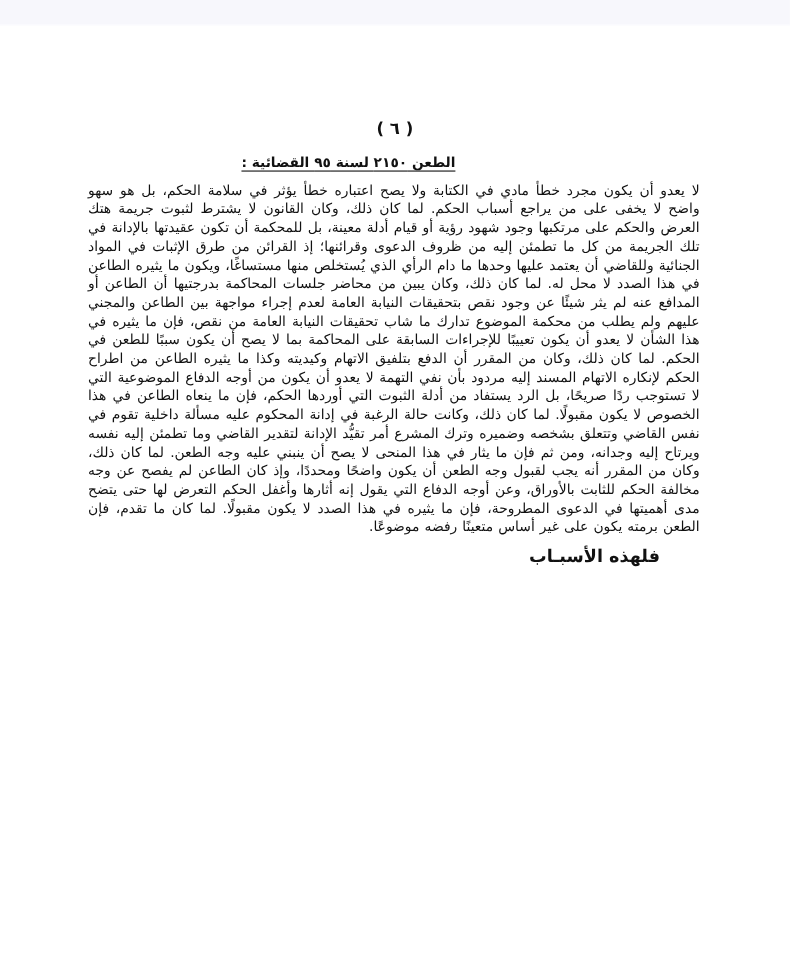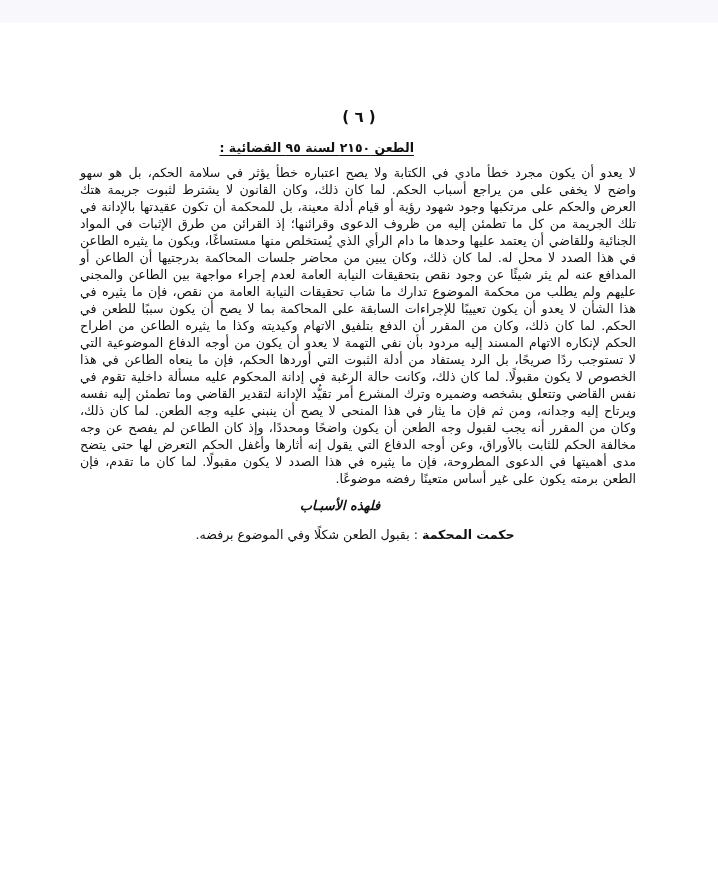--- a/index.html
+++ b/index.html
@@ -77,26 +77,24 @@
     line-height: 17px;
     margin: 0;
     padding: 0;
     text-align: justify;
     text-align-last: right;
     word-spacing: 0.6px;
   }
 
   .ruling-title {
     margin: 6px 0 0 0;
-    font-size: 13px;
+    font-size: 16px;
     font-weight: bold;
-    text-align: center;
     padding-right: 36px;
     line-height: 26px;
-    font-style: italic;
   }
 
   .ruling-line {
     margin: 3px 0 0 0;
     font-size: 12.6px;
     text-align: center;
     padding-right: 6px;
     line-height: 26px;
   }
   .ruling-line .court-label {
@@ -113,18 +111,15 @@
   <div class="page-number">( ٦ )</div>
 
   <div class="content">
 
     <div class="case-heading">الطعن ٢١٥٠ لسنة ٩٥ القضائية :</div>
 
     <p class="body-paragraph">لا يعدو أن يكون مجرد خطأ مادي في الكتابة ولا يصح اعتباره خطأ يؤثر في سلامة الحكم، بل هو سهو واضح لا يخفى على من يراجع أسباب الحكم. لما كان ذلك، وكان القانون لا يشترط لثبوت جريمة هتك العرض والحكم على مرتكبها وجود شهود رؤية أو قيام أدلة معينة، بل للمحكمة أن تكون عقيدتها بالإدانة في تلك الجريمة من كل ما تطمئن إليه من ظروف الدعوى وقرائنها؛ إذ القرائن من طرق الإثبات في المواد الجنائية وللقاضي أن يعتمد عليها وحدها ما دام الرأي الذي يُستخلص منها مستساغًا، ويكون ما يثيره الطاعن في هذا الصدد لا محل له. لما كان ذلك، وكان يبين من محاضر جلسات المحاكمة بدرجتيها أن الطاعن أو المدافع عنه لم يثر شيئًا عن وجود نقص بتحقيقات النيابة العامة لعدم إجراء مواجهة بين الطاعن والمجني عليهم ولم يطلب من محكمة الموضوع تدارك ما شاب تحقيقات النيابة العامة من نقص، فإن ما يثيره في هذا الشأن لا يعدو أن يكون تعييبًا للإجراءات السابقة على المحاكمة بما لا يصح أن يكون سببًا للطعن في الحكم. لما كان ذلك، وكان من المقرر أن الدفع بتلفيق الاتهام وكيديته وكذا ما يثيره الطاعن من اطراح الحكم لإنكاره الاتهام المسند إليه مردود بأن نفي التهمة لا يعدو أن يكون من أوجه الدفاع الموضوعية التي لا تستوجب ردًا صريحًا، بل الرد يستفاد من أدلة الثبوت التي أوردها الحكم، فإن ما ينعاه الطاعن في هذا الخصوص لا يكون مقبولًا. لما كان ذلك، وكانت حالة الرغبة في إدانة المحكوم عليه مسألة داخلية تقوم في نفس القاضي وتتعلق بشخصه وضميره وترك المشرع أمر تقيُّد الإدانة لتقدير القاضي وما تطمئن إليه نفسه ويرتاح إليه وجدانه، ومن ثم فإن ما يثار في هذا المنحى لا يصح أن ينبني عليه وجه الطعن. لما كان ذلك، وكان من المقرر أنه يجب لقبول وجه الطعن أن يكون واضحًا ومحددًا، وإذ كان الطاعن لم يفصح عن وجه مخالفة الحكم للثابت بالأوراق، وعن أوجه الدفاع التي يقول إنه أثارها وأغفل الحكم التعرض لها حتى يتضح مدى أهميتها في الدعوى المطروحة، فإن ما يثيره في هذا الصدد لا يكون مقبولًا. لما كان ما تقدم، فإن الطعن برمته يكون على غير أساس متعينًا رفضه موضوعًا.</p>
 
     <div class="ruling-title">فلهذه الأسبـاب</div>
 
-    <div class="ruling-line">
-      <span class="court-label">حكمت المحكمة</span><span> : بقبول الطعن شكلًا وفي الموضوع برفضه.</span>
-    </div>
 
   </div>
 </div>
 
 </body></html>

